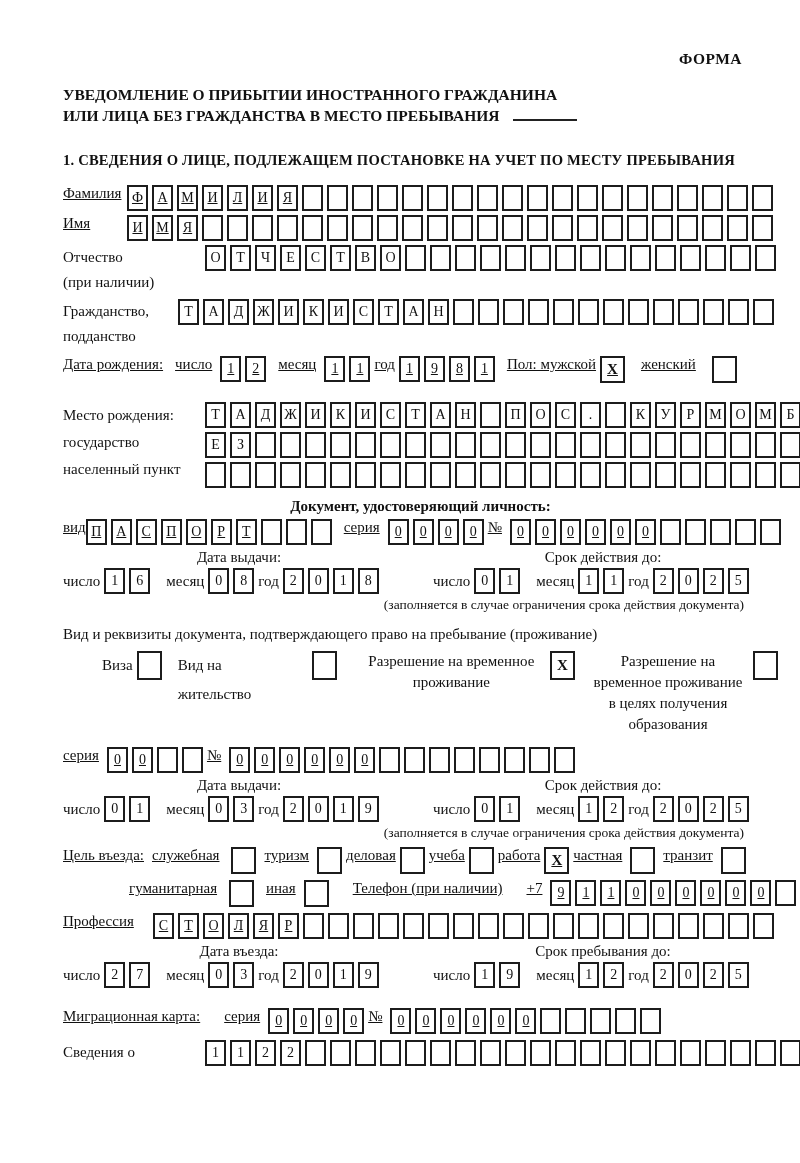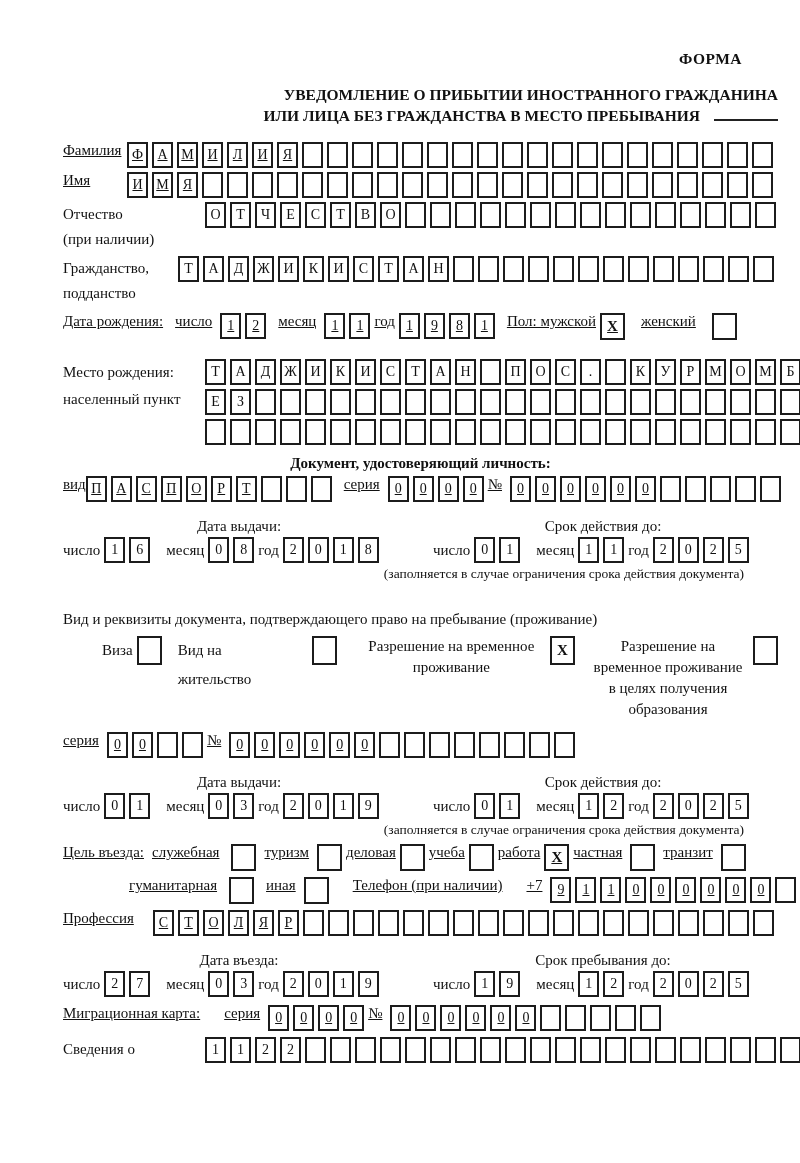--- a/index.html
+++ b/index.html
@@ -4,21 +4,21 @@
 <style>
   * { margin:0; padding:0; box-sizing:border-box; }
   html,body { background:#fff; }
   body { font-family:"Liberation Serif","DejaVu Serif",serif; color:#111; }
   .page { width:800px; height:1163px; padding:36px 22px 0 63px; overflow:hidden; background:#fff; }
 
   
   .hdr-block { margin-left:auto; width:232px; font-size:14px; line-height:18px; }
   .hdr-block .small { font-size:13px; line-height:17px; }
   .forma { text-align:right; font-weight:bold; font-size:15.5px; margin:14px 36px 0 0; letter-spacing:.5px; }
-  .title { text-align:right; font-weight:bold; font-size:15.5px; line-height:21px; margin-top:16px; }
+  .title { text-align:left; font-weight:bold; font-size:15.5px; line-height:21px; margin-top:16px; }
   .title .uline { display:inline-block; width:64px; border-bottom:2px solid #222; height:14px; margin-left:14px; }
   .sect { font-weight:bold; font-size:14.6px; margin-top:26px; letter-spacing:.2px; }
 
   
   .row { display:flex; align-items:flex-start; margin-top:4px;text-decoration:underline; }
   .row-top { display:flex; align-items:flex-start; margin-top:4px; }
   .lbl { font-size:15px; white-space:nowrap; }
   .cells { display:inline-flex; flex-wrap:nowrap; }
   .cell { flex:none; width:21px; height:26px; border:2px solid #1c1c1c; margin-right:4px;
           display:inline-flex; align-items:center; justify-content:center;
@@ -27,48 +27,49 @@
           display:inline-flex; align-items:center; justify-content:center;
           font-size:15px; font-weight:bold; }
   .cbx-sm { width:25px; height:27px; }
   .gap4{width:4px;flex:none}.gap8{width:8px;flex:none}.gap12{width:12px;flex:none}
   .gap16{width:16px;flex:none}.gap24{width:24px;flex:none}
 
   
   .lblcol { font-size:15px; line-height:25px; flex:none; }
 
   
-  .date-pair { display:flex; margin-top:16px; }
+  .date-pair { display:flex; margin-top:4px; }
   .date-group { }
   .date-heading { font-size:15px; text-align:center; margin-bottom:2px; }
   .date-row { display:flex; align-items:center; }
   .date-row .lbl { margin-right:4px; }
   .note { font-size:13.5px; text-align:right; margin-top:3px; margin-right:34px; }
 
-  .intro { font-size:15px; line-height:26px; margin-top:24px; }
+  .intro { font-size:15px; line-height:26px; margin-top:8px; }
 
   
   .opts { display:flex; align-items:flex-start; margin-top:4px;margin-left:39px; }
   .optlbl { font-size:15px; }
   .optlbl.c { text-align:center; line-height:21px; }
 
   .center-heading { text-align:center; font-weight:bold; font-size:15px; margin-top:6px; }
 </style>
 </head>
 <body>
 
 <div class="page">
 
   <div class="forma">ФОРМА</div>
 
   <div class="title">
     <div>УВЕДОМЛЕНИЕ О ПРИБЫТИИ ИНОСТРАННОГО ГРАЖДАНИНА</div>
     <div><span>ИЛИ ЛИЦА БЕЗ ГРАЖДАНСТВА В МЕСТО ПРЕБЫВАНИЯ</span><span class="uline"></span></div>
   </div>
 
+  <div class="sect">1. СВЕДЕНИЯ О ЛИЦЕ, ПОДЛЕЖАЩЕМ ПОСТАНОВКЕ НА УЧЕТ ПО МЕСТУ ПРЕБЫВАНИЯ</div>
 
   <div class="row" style="margin-top:16px">
     <span class="lbl" style="width:64px">Фамилия</span>
     <span class="cells">
         <span class="cell">Ф</span>
         <span class="cell">А</span>
         <span class="cell">М</span>
         <span class="cell">И</span>
         <span class="cell">Л</span>
         <span class="cell">И</span>
@@ -222,20 +223,21 @@
     <span class="checkbox cbx-sm">X</span>
       <span class="gap16"></span>
     <span class="lbl">женский</span>
       <span class="gap16"></span>
     <span class="checkbox cbx-sm"></span>
   </div>
 
   <div class="row-top" style="margin-top:19px">
     <div class="lblcol" style="width:142px; line-height:27px">
       <div>Место рождения:</div>
+      <div>государство</div>
       <div>населенный пункт</div>
     </div>
     <div>
       <div class="cells" style="margin-bottom:4px">
           <span class="cell">Т</span>
           <span class="cell">А</span>
           <span class="cell">Д</span>
           <span class="cell">Ж</span>
           <span class="cell">И</span>
           <span class="cell">К</span>
@@ -638,21 +640,21 @@
         <span class="cells">
             <span class="cell">2</span>
             <span class="cell">0</span>
             <span class="cell">2</span>
             <span class="cell">5</span>
           </span>
       </div>
     </div>
   </div>
 
-  <div class="row" style="margin-top:8px">
+  <div class="row" style="margin-top:20px">
     <span class="lbl">Миграционная карта:</span>
       <span class="gap24"></span>
     <span class="lbl">серия</span>
       <span class="gap8"></span>
     <span class="cells">
         <span class="cell">0</span>
         <span class="cell">0</span>
         <span class="cell">0</span>
         <span class="cell">0</span>
       </span>

